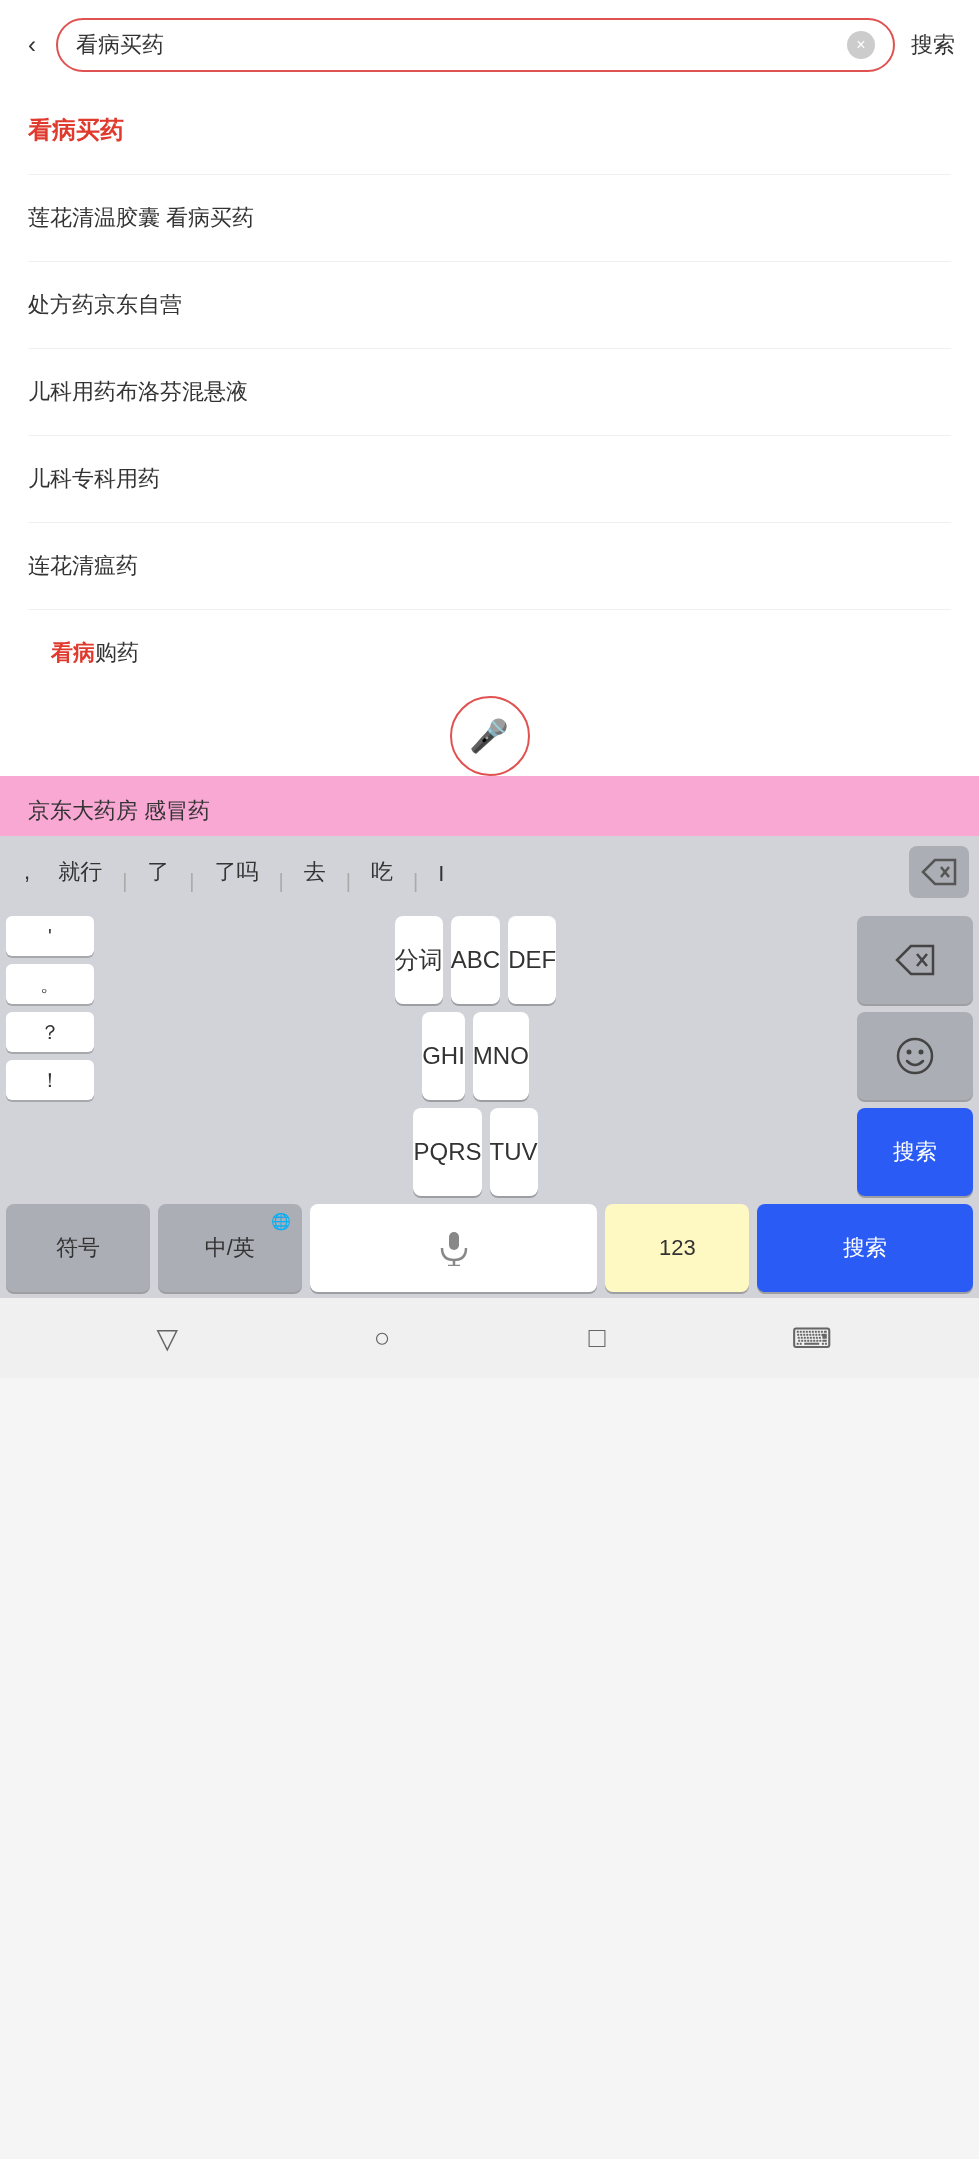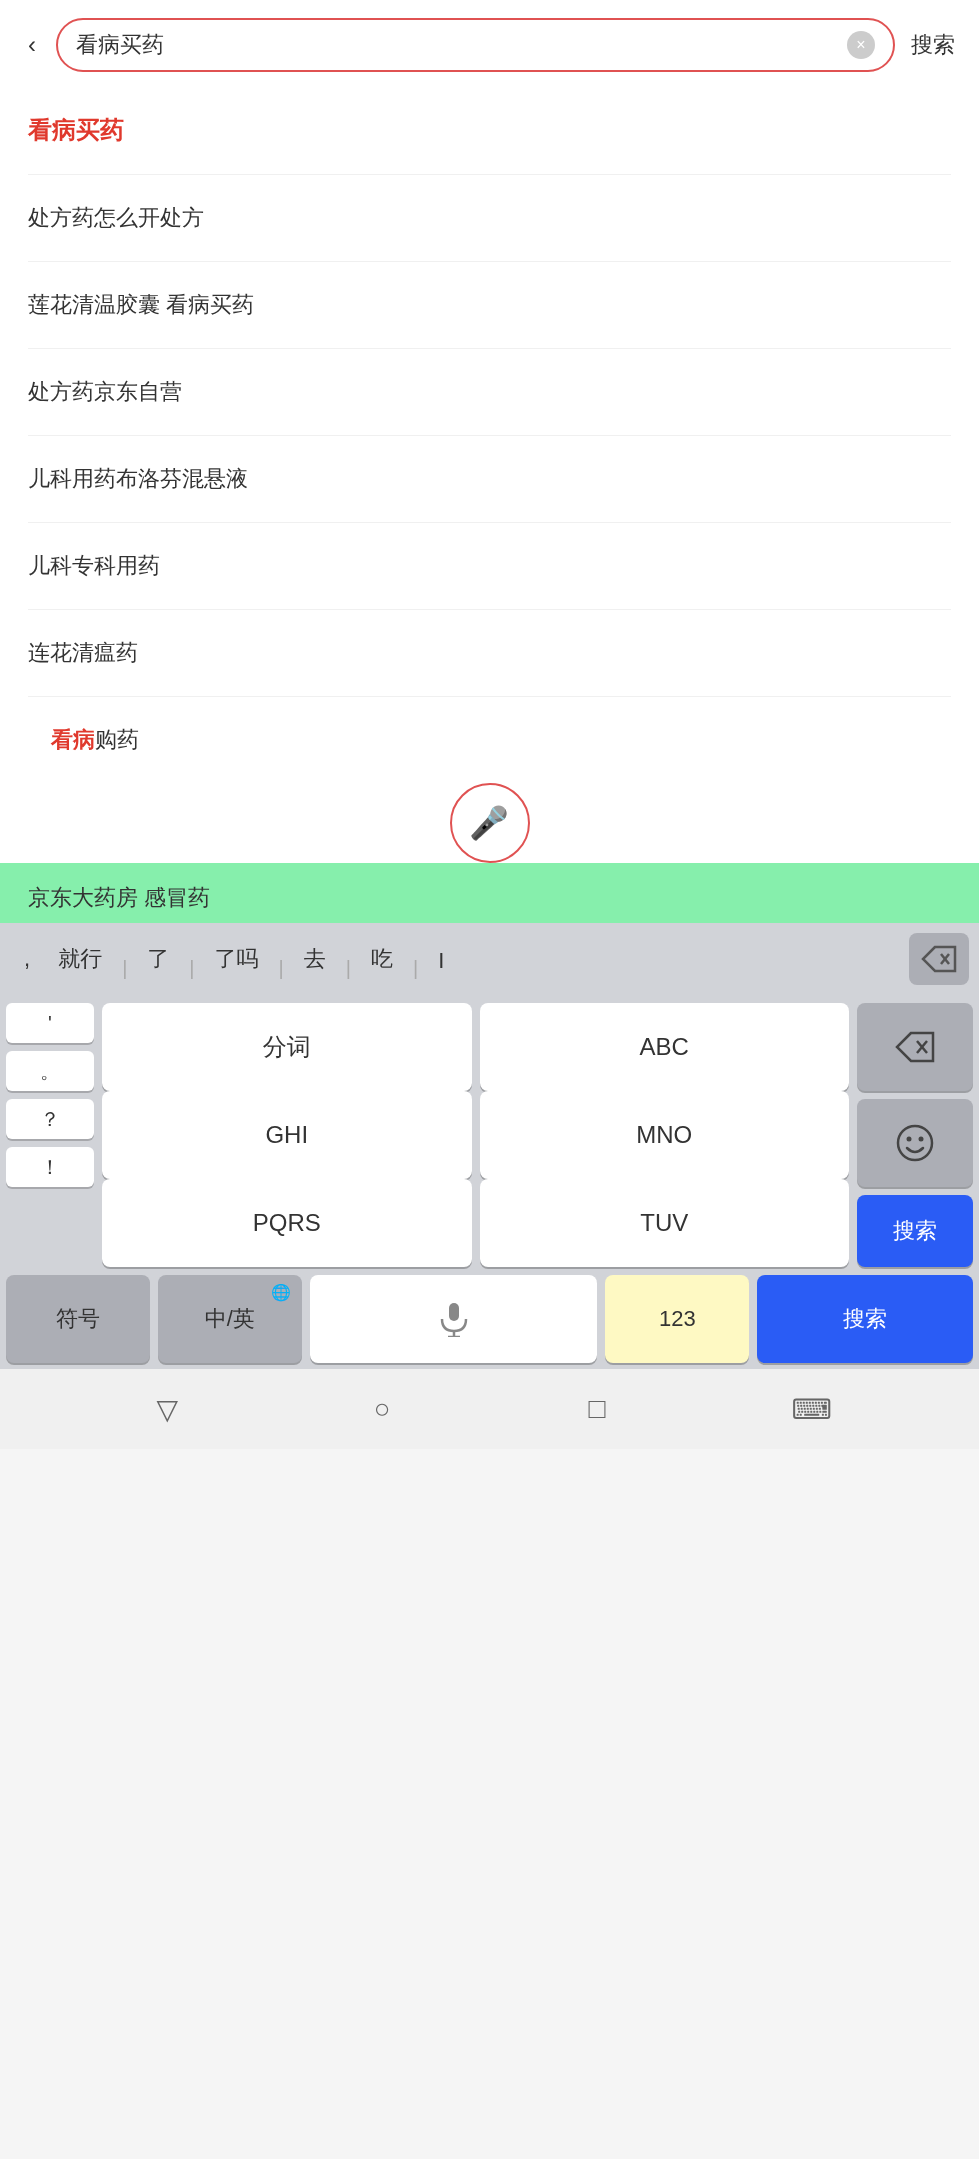--- a/index.html
+++ b/index.html
@@ -111,21 +111,21 @@
       justify-content: center;
       cursor: pointer;
     }
     .mic-icon {
       font-size: 32px;
       color: #e05252;
     }
 
     
     .partial-item {
-      background: #86efac;
+      background: #f9a8d4;
       padding: 20px 28px 10px 28px;
       font-size: 22px;
       color: #333;
     }
 
     
     .keyboard-suggestion-bar {
       background: #d1d3d8;
       display: flex;
       align-items: center;
@@ -229,20 +229,22 @@
       flex-shrink: 0;
     }
     .keyboard-main {
       display: flex;
       gap: 8px;
     }
     .keyboard-middle {
       flex: 1;
       display: flex;
       flex-direction: column;
+      gap: 8px;
+      align-items: center;
     }
     .keyboard-middle .keyboard-row {
       margin-bottom: 0;
     }
     .key-right-icon {
       height: 88px;
       width: 116px;
       background: #acaeb5;
       border-radius: 8px;
       display: flex;
@@ -320,23 +322,20 @@
     <div class="clear-btn">×</div>
   </div>
   <div class="search-text-btn">搜索</div>
 </div>
 
 <div class="suggestions-wrapper">
   <div class="suggestions">
 
     <div class="suggestion-item highlight">
       <span>看病买药</span>
-    </div>
-    <div class="suggestion-item">
-      <span>处方药怎么开处方</span>
     </div>
     <div class="suggestion-item">
       <span>莲花清温胶囊 看病买药</span>
     </div>
     <div class="suggestion-item">
       <span>处方药京东自营</span>
     </div>
     <div class="suggestion-item">
       <span>儿科用药布洛芬混悬液</span>
     </div>
@@ -394,20 +393,21 @@
       <div class="key-small">'</div>
       <div class="key-small">。</div>
       <div class="key-small">？</div>
       <div class="key-small">！</div>
     </div>
 
     <div class="keyboard-middle">
       <div class="keyboard-row">
         <div class="key">分词</div>
         <div class="key">ABC</div>
+        <div class="key">DEF</div>
       </div>
       <div class="keyboard-row">
         <div class="key">GHI</div>
         <div class="key">MNO</div>
       </div>
       <div class="keyboard-row">
         <div class="key">PQRS</div>
         <div class="key">TUV</div>
       </div>
     </div>

